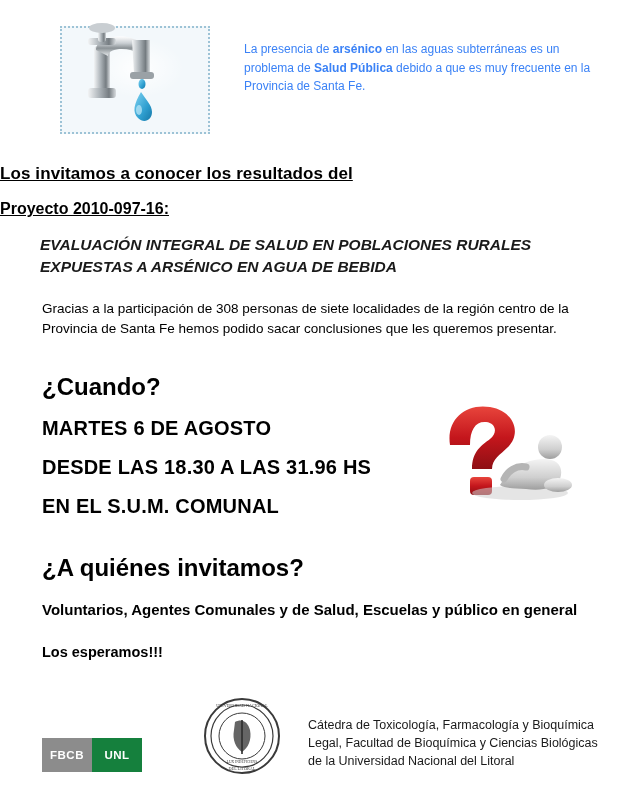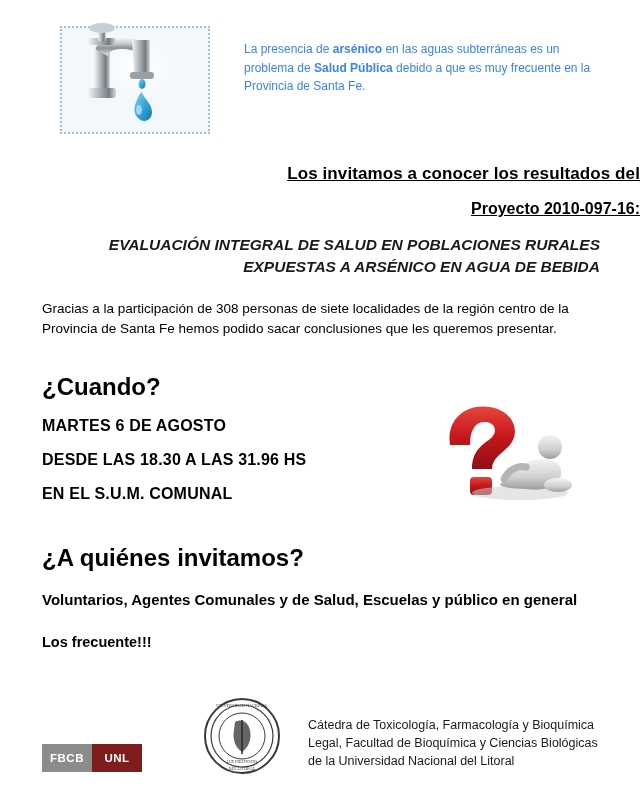--- a/index.html
+++ b/index.html
@@ -51,21 +51,21 @@
     color: #3b82f6;
     padding-top: 22px;
     padding-left: 14px;
   }
   .header-text b {
     font-weight: bold;
   }
 
   
   .invite {
-    text-align: right;
+    text-align: left;
     margin-top: 26px;
   }
   .invite-line1 {
     font-size: 17px;
     font-weight: bold;
     text-decoration: underline;
     letter-spacing: 0.1px;
   }
   .invite-line2 {
     font-size: 16px;
@@ -97,21 +97,21 @@
     margin-top: 34px;
     padding: 0 40px 0 42px;
     min-height: 135px;
   }
   .q-heading {
     font-size: 24px;
     font-weight: bold;
     margin-bottom: 16px;
   }
   .when-line {
-    font-size: 16px;
+    font-size: 20px;
     font-weight: bold;
     margin-bottom: 16px;
     letter-spacing: 0.2px;
   }
   .question-figure {
     position: absolute;
     right: 60px;
     top: 20px;
     width: 150px;
     height: 110px;
@@ -140,37 +140,37 @@
     left: 0;
     right: 0;
     bottom: 18px;
     height: 110px;
     padding: 0 40px 0 42px;
     display: flex;
     align-items: flex-end;
   }
   .fbcb-unl {
     display: flex;
-    height: 28px;
+    height: 34px;
     width: 100px;
     flex: 0 0 100px;
     margin-bottom: 6px;
   }
   .fbcb-unl .box {
     flex: 1;
     display: flex;
     align-items: center;
     justify-content: center;
     color: #ffffff;
     font-size: 11.5px;
     font-weight: bold;
     letter-spacing: 0.5px;
   }
   .fbcb-unl .box.light { background: #8c8c8c; }
-  .fbcb-unl .box.dark  { background: #7f1d1d; }
+  .fbcb-unl .box.dark  { background: #15803d; }
 
   .seal {
     margin-left: 60px;
     margin-bottom: 2px;
     flex: 0 0 80px;
   }
   .footer-text {
     margin-left: 26px;
     font-size: 12.5px;
     line-height: 1.45;
@@ -273,21 +273,21 @@
     <ellipse cx="120" cy="54" rx="12" ry="12" fill="url(#greyg)"></ellipse>
     <path d="M70 92 C 80 74, 98 66, 114 66 C 128 66, 134 74, 130 86 C 126 96, 110 98, 96 96 C 86 95, 76 96, 70 92 Z" fill="url(#greyg)"></path>
     <path d="M96 74 C 86 72, 78 78, 74 86" stroke="#b5b5b5" stroke-width="7" fill="none" stroke-linecap="round"></path>
     <ellipse cx="128" cy="92" rx="14" ry="7" fill="url(#greyg)"></ellipse>
   </svg>
 </div>
 
 <div class="who-wrap">
   <div class="q-heading">¿A quiénes invitamos?</div>
   <div class="who-body">Voluntarios, Agentes Comunales y de Salud, Escuelas y público en general</div>
-  <div class="esperamos">Los frecuente!!!</div>
+  <div class="esperamos">Los esperamos!!!</div>
 </div>
 
 <div class="footer">
   <div class="fbcb-unl">
     <div class="box light">FBCB</div>
     <div class="box dark">UNL</div>
   </div>
 
   <svg class="seal" width="80" height="80" viewBox="0 0 80 80">
     <circle cx="40" cy="40" r="37" fill="none" stroke="#3a3a3a" stroke-width="2"></circle>

